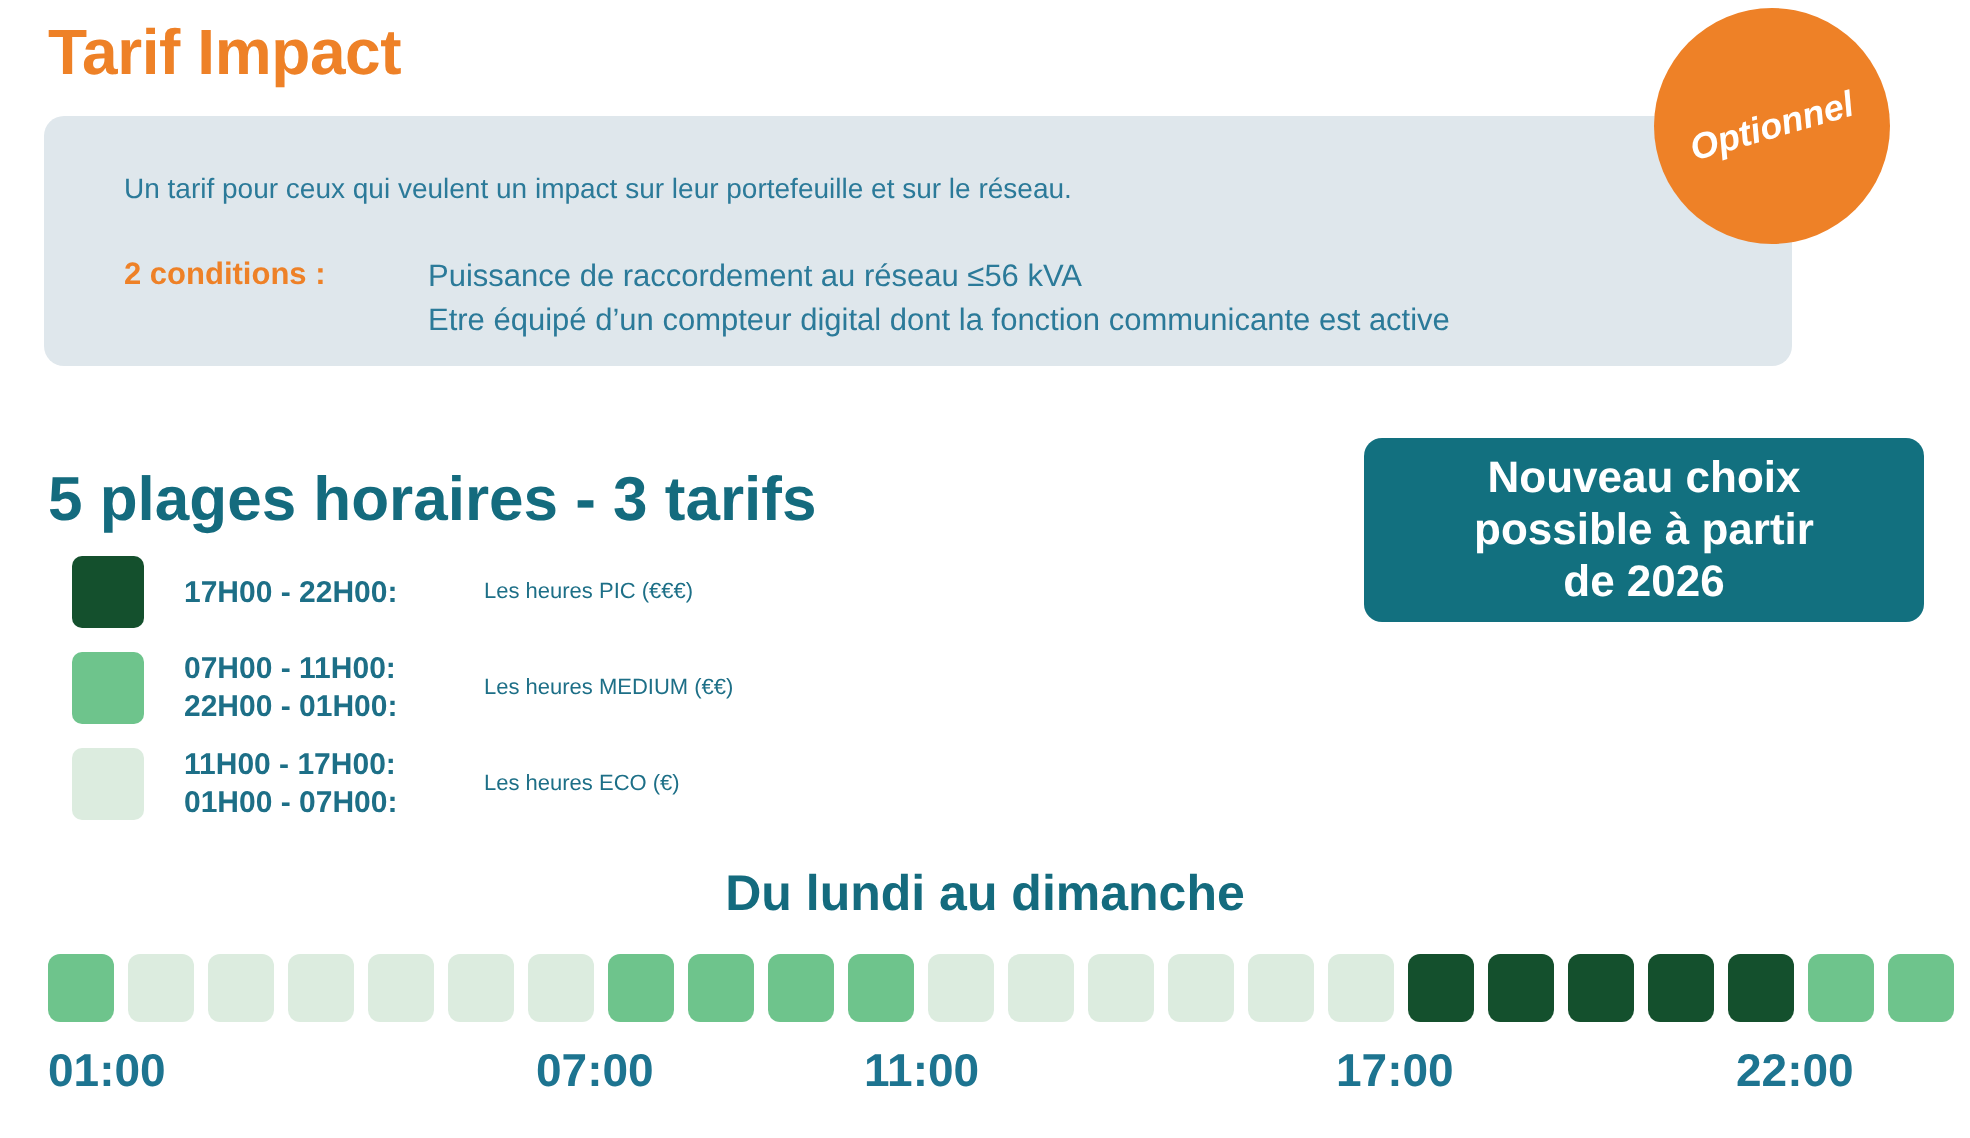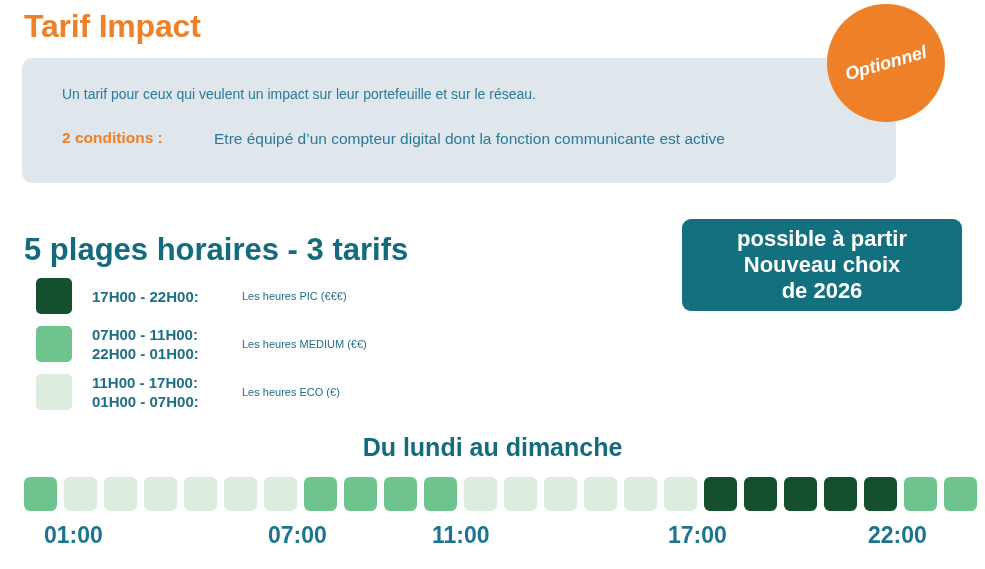--- a/index.html
+++ b/index.html
@@ -127,20 +127,21 @@
 <body>
 
 <div class="page">
 
   <div class="main-title">Tarif Impact</div>
 
   <div class="info-panel"></div>
   <div class="intro-text">Un tarif pour ceux qui veulent un impact sur leur portefeuille et sur le réseau.</div>
   <div class="cond-label">2 conditions :</div>
   <div class="cond-list">
+    <div>Puissance de raccordement au réseau ≤56 kVA</div>
     <div>Etre équipé d’un compteur digital dont la fonction communicante est active</div>
   </div>
 
   <div class="badge">
     <span>Optionnel</span>
   </div>
 
   <div class="section-title">5 plages horaires - 3 tarifs</div>
 
   <div class="legend">
@@ -164,22 +165,22 @@
       <div class="legend-hours">
         <div>11H00 - 17H00:</div>
         <div>01H00 - 07H00:</div>
       </div>
       <div class="legend-name">Les heures ECO (€)</div>
     </div>
   </div>
 
   <div class="callout">
     <div class="callout-text">
+      <div>Nouveau choix</div>
       <div>possible à partir</div>
-      <div>Nouveau choix</div>
       <div>de 2026</div>
     </div>
   </div>
 
   <div class="days-title">Du lundi au dimanche</div>
   <div class="timeline" id="timeline-cells">
       <div class="cell" title="01:00" style="background: rgb(110, 196, 140);"></div>
       <div class="cell" title="02:00" style="background: rgb(220, 236, 223);"></div>
       <div class="cell" title="03:00" style="background: rgb(220, 236, 223);"></div>
       <div class="cell" title="04:00" style="background: rgb(220, 236, 223);"></div>
@@ -198,20 +199,20 @@
       <div class="cell" title="17:00" style="background: rgb(220, 236, 223);"></div>
       <div class="cell" title="18:00" style="background: rgb(20, 80, 45);"></div>
       <div class="cell" title="19:00" style="background: rgb(20, 80, 45);"></div>
       <div class="cell" title="20:00" style="background: rgb(20, 80, 45);"></div>
       <div class="cell" title="21:00" style="background: rgb(20, 80, 45);"></div>
       <div class="cell" title="22:00" style="background: rgb(20, 80, 45);"></div>
       <div class="cell" title="23:00" style="background: rgb(110, 196, 140);"></div>
       <div class="cell" title="24:00" style="background: rgb(110, 196, 140);"></div>
     </div>
   <div class="axis" id="timeline-axis">
-      <div class="axis-label" style="left: 44px;">01:00</div>
+      <div class="axis-label" style="left: 24px;">01:00</div>
       <div class="axis-label" style="left: 268px;">07:00</div>
       <div class="axis-label" style="left: 432px;">11:00</div>
       <div class="axis-label" style="left: 668px;">17:00</div>
       <div class="axis-label" style="left: 868px;">22:00</div>
     </div>
 
 </div>
 
 </body></html>

